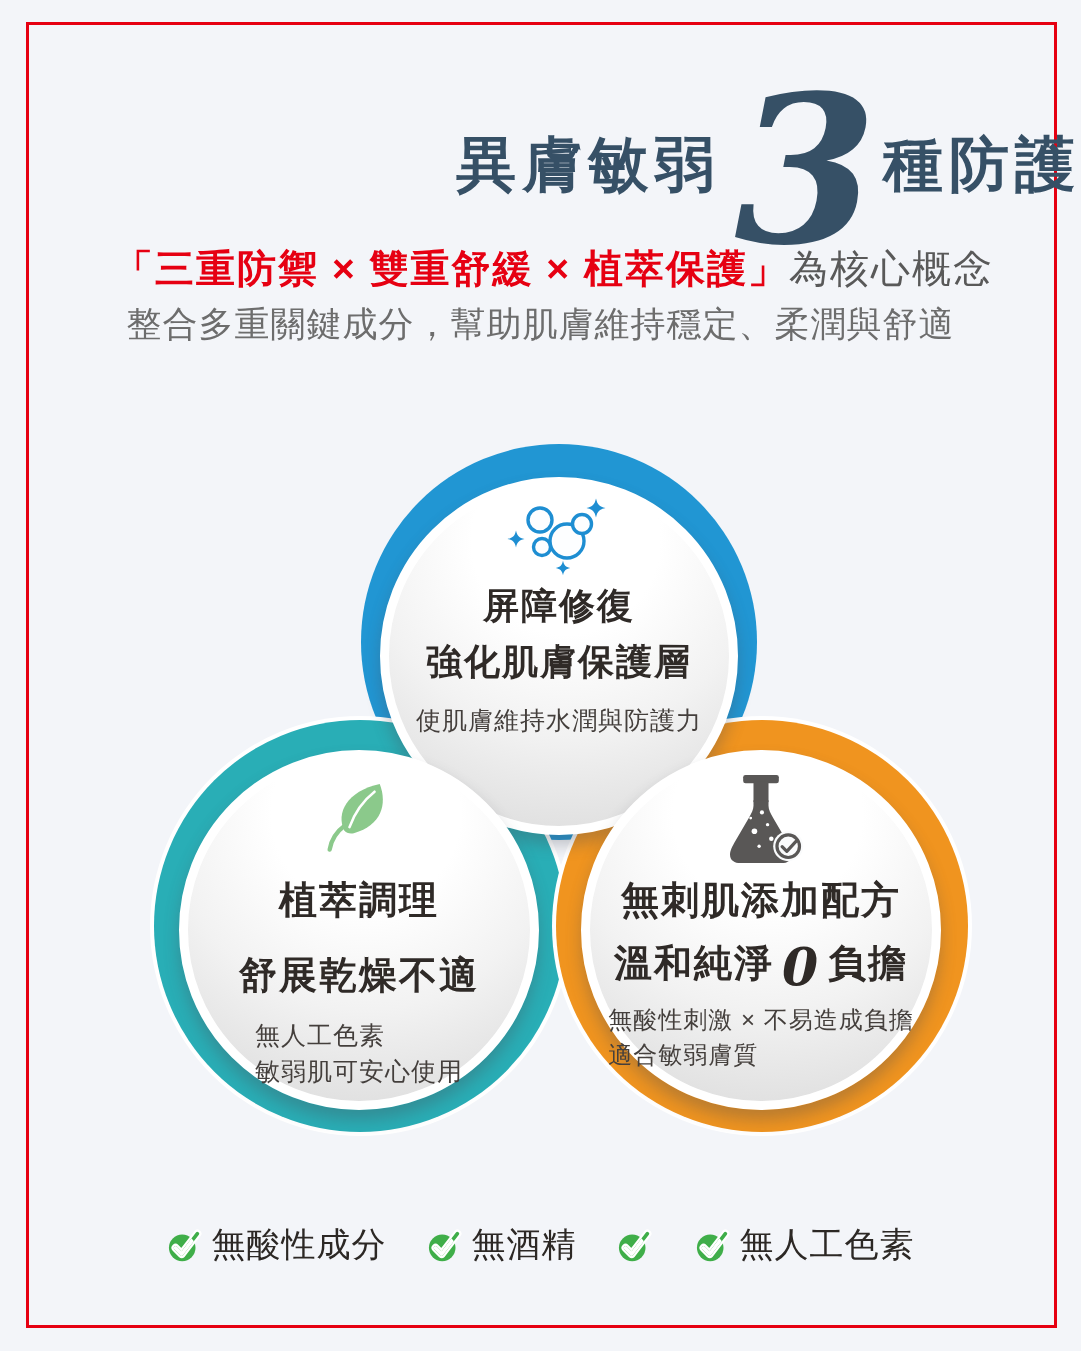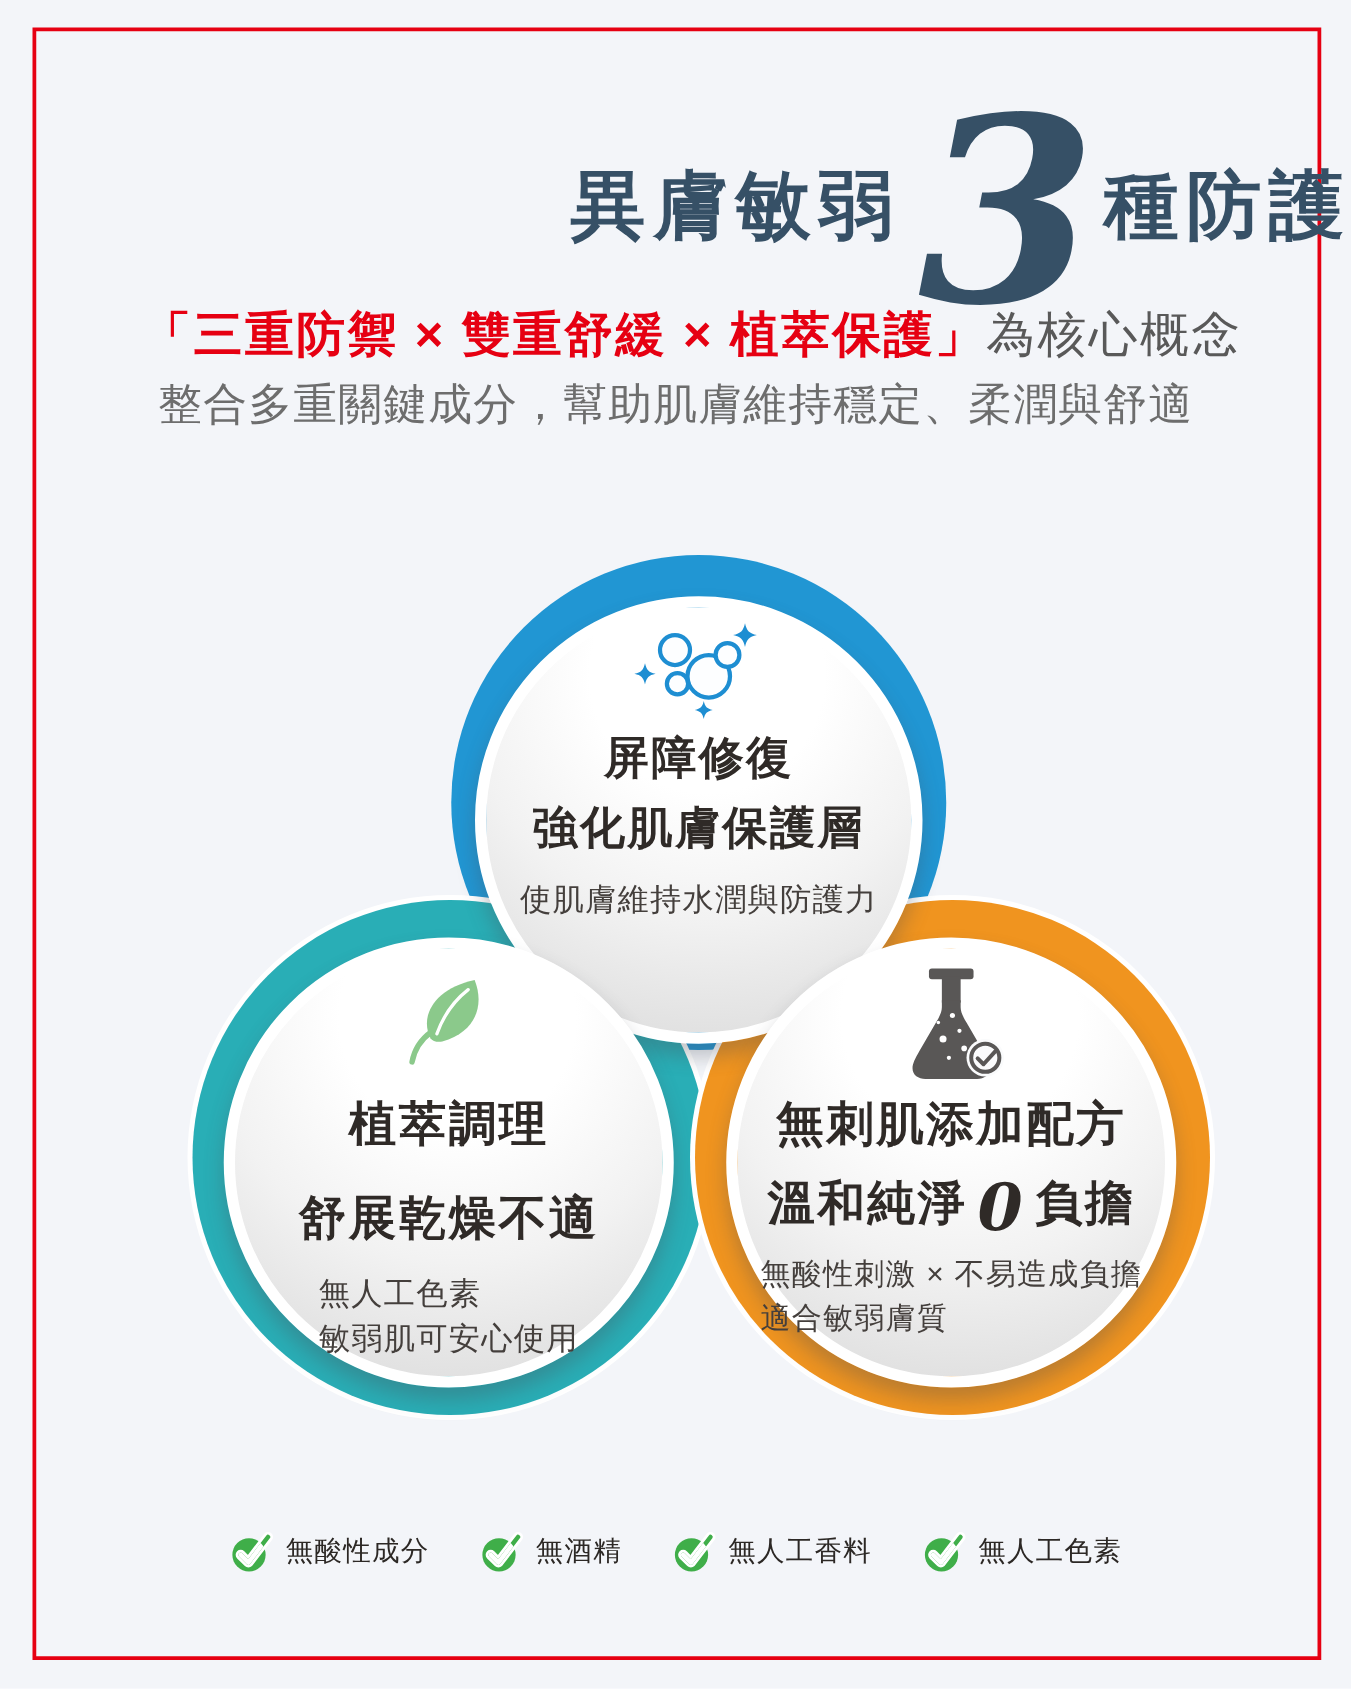--- a/index.html
+++ b/index.html
@@ -68,21 +68,21 @@
     line-height:.8;margin:0 8px;position:relative;top:3px;
   }
   .t2row{display:flex;align-items:center;justify-content:center;}
   
   .checklist{
     position:absolute;left:0;right:0;top:1222px;
     display:flex;justify-content:center;align-items:center;gap:40px;
   }
   .check-item{display:flex;align-items:center;gap:7px;}
   .check-item .label{
-    font-size:22px;font-weight:500;color:var(--check-text,#2c2825);letter-spacing:1px;
+    font-size:34px;font-weight:500;color:var(--check-text,#2c2825);letter-spacing:1px;
   }
   svg{display:block;}
 </style>
 </head>
 <body>
 
 <div id="page">
   <div class="red-frame"></div>
 
   <svg width="0" height="0" style="position:absolute" aria-hidden="true">
@@ -212,21 +212,20 @@
     </div>
     <div class="check-item">
       <span>
         <svg width="38" height="38" viewBox="0 0 40 40">
           <circle cx="16" cy="23" r="14" fill="#3fae49"></circle>
           <path d="M9,23 L15.5,29.5 L32,8" fill="none" stroke="#ffffff" stroke-width="8.5" stroke-linecap="round" stroke-linejoin="round"></path>
           <path d="M9,23 L15.5,29.5 L32,8" fill="none" stroke="#3fae49" stroke-width="3.8" stroke-linecap="round" stroke-linejoin="round"></path>
           <path d="M9,23 L15.5,29.5 L32,8" clip-path="url(#ckclip)" fill="none" stroke="#ffffff" stroke-width="3.8" stroke-linecap="round" stroke-linejoin="round"></path>
         </svg>
       </span>
-      <span class="label">無人工香料</span>
     </div>
     <div class="check-item">
       <span>
         <svg width="38" height="38" viewBox="0 0 40 40">
           <circle cx="16" cy="23" r="14" fill="#3fae49"></circle>
           <path d="M9,23 L15.5,29.5 L32,8" fill="none" stroke="#ffffff" stroke-width="8.5" stroke-linecap="round" stroke-linejoin="round"></path>
           <path d="M9,23 L15.5,29.5 L32,8" fill="none" stroke="#3fae49" stroke-width="3.8" stroke-linecap="round" stroke-linejoin="round"></path>
           <path d="M9,23 L15.5,29.5 L32,8" clip-path="url(#ckclip)" fill="none" stroke="#ffffff" stroke-width="3.8" stroke-linecap="round" stroke-linejoin="round"></path>
         </svg>
       </span>

